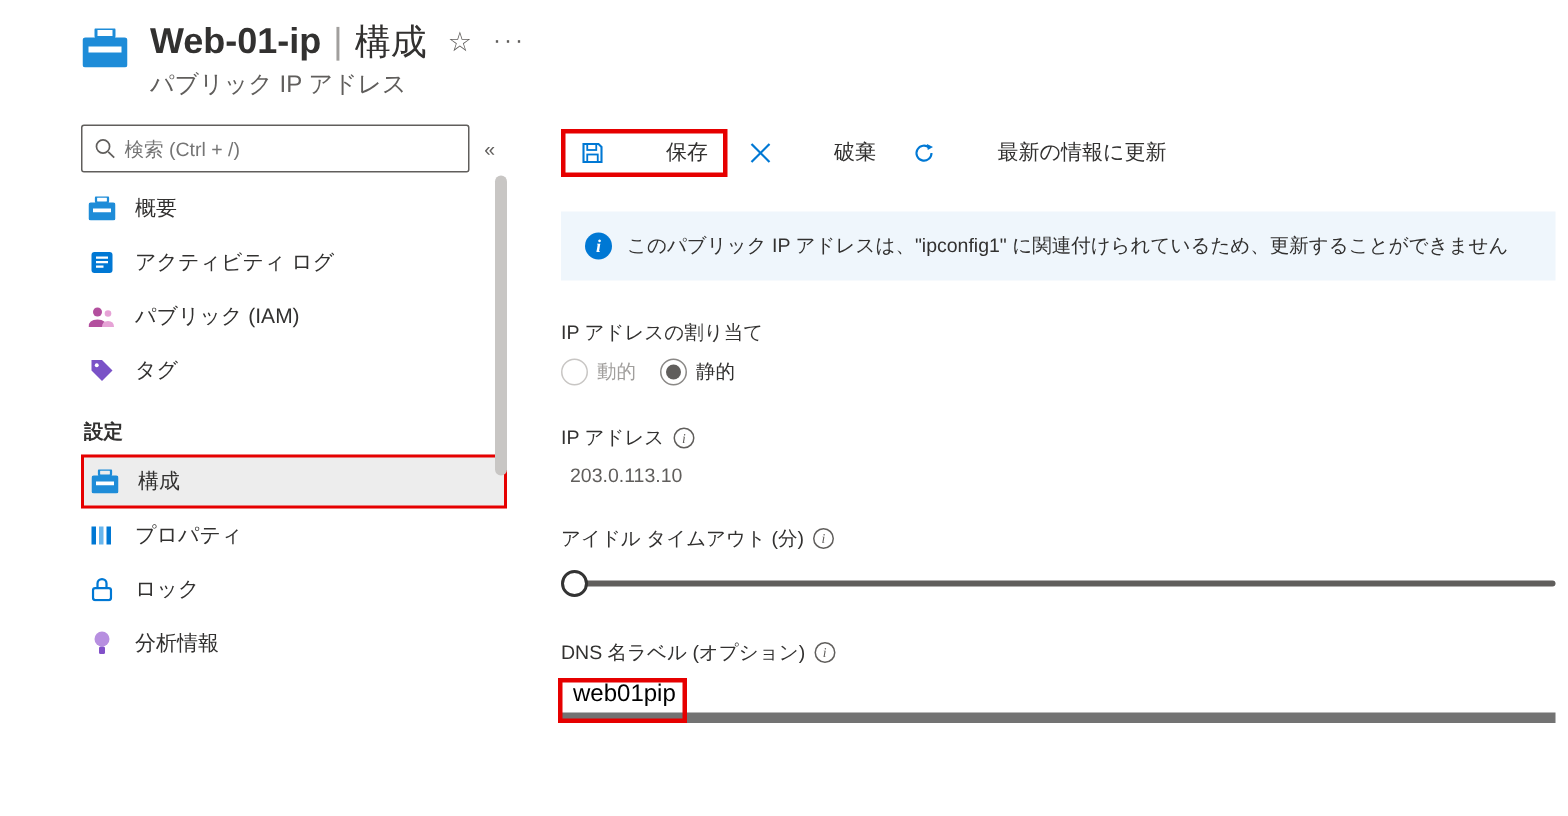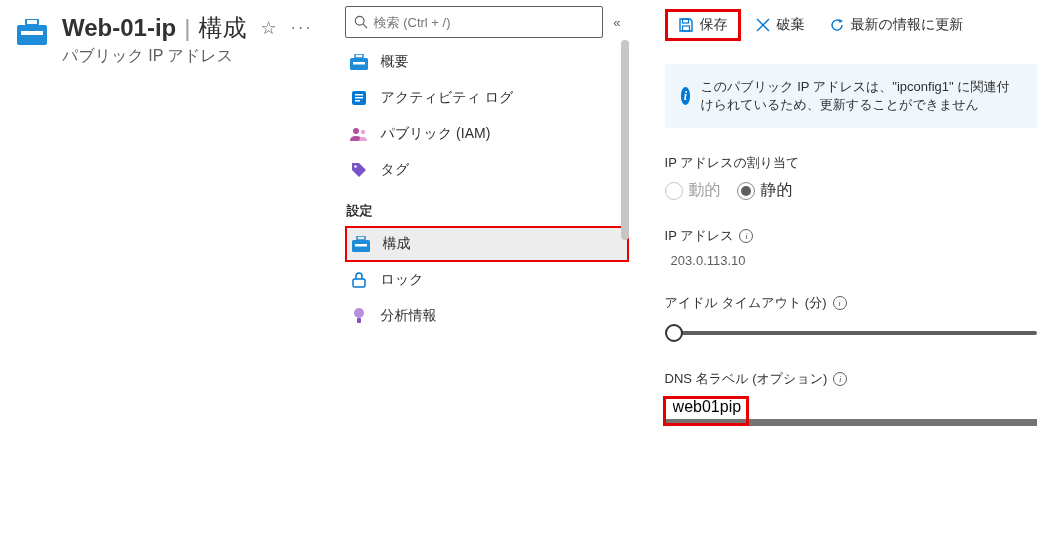--- a/index.html
+++ b/index.html
@@ -1,17 +1,17 @@
 <!DOCTYPE html>
 <html><head>
 <meta charset="utf-8">
 <style>
   * { box-sizing: border-box; margin: 0; padding: 0; }
   body { font-family: "Segoe UI", "Yu Gothic UI", Meiryo, sans-serif; font-size: 13px; color: #323130; background: #fff; width: 1045px; height: 544px; overflow: hidden; }
-  .root { display: flex; flex-direction: row; height: 100%; }
+  .root { display: flex; flex-direction: column; height: 100%; padding-left: 38px; }
 
   
   .header { display: flex; align-items: flex-start; padding: 12px 16px 10px 16px; }
   .hdr-icon { width: 32px; height: 32px; margin-right: 14px; margin-top: 4px; display:flex; align-items:center; justify-content:center;}
   .hdr-titles { display: flex; flex-direction: column; }
   .hdr-title-row { display: flex; align-items: center; }
   .hdr-title { font-size: 24px; font-weight: 600; color: #323130; }
   .hdr-divider { font-size: 24px; color: #a19f9d; margin: 0 8px; font-weight: 300; }
   .hdr-section { font-size: 24px; font-weight: 400; color: #323130; }
   .hdr-star { margin-left: 14px; color: #605e5c; font-size: 18px; cursor: pointer; }
@@ -31,38 +31,38 @@
   .nav-item .nicon { width: 20px; height: 20px; display: flex; align-items: center; justify-content: center; margin-right: 12px; }
   .nav-item .nlabel { font-size: 14px; color: #323130; }
   .nav-item.selected { background: #ededed; }
   .nav-group { font-size: 13px; font-weight: 600; color: #323130; padding: 14px 0 6px 2px; }
   .red-box { border: 2px solid #e60000; }
   .side-scroll { position:absolute; right:0; top:40px; width:8px; height:200px; background:#c8c6c4; border-radius:4px;}
 
   
   .main { flex: 1; display: flex; flex-direction: column; padding: 0 0 0 36px; overflow-y: auto; }
   .toolbar { display: flex; align-items: center; height: 44px; gap: 4px; padding-top: 6px; }
-  .tb-btn { display: inline-flex; align-items: center; height: 32px; padding: 0 10px; cursor: pointer; }
+  .tb-btn { display: inline-flex; align-items: center; height: 32px; padding: 0 10px; cursor: pointer; gap: 35px; }
   .tb-btn .tb-icon { margin-right: 6px; display:flex; align-items:center; }
   .tb-btn .tb-label { font-size: 14px; color: #323130; }
   .tb-save { border: 3px solid #e60000; }
 
   .info-banner { background: #eff6fc; display: flex; align-items: center; padding: 14px 16px; margin: 20px 8px 0 0; }
   .info-banner .iicon { width:18px; height:18px; border-radius:50%; background:#0078d4; color:#fff; display:flex; align-items:center; justify-content:center; font-family:Georgia,serif; font-style:italic; font-size:12px; font-weight:bold; margin-right:10px; }
   .info-banner .itext { font-size: 13px; color: #323130; }
 
   .field-block { margin-top: 26px; }
   .field-label { font-size: 13px; color: #323130; display: flex; align-items: center; gap: 6px; }
   .info-circle { width:14px; height:14px; border:1px solid #605e5c; border-radius:50%; display:inline-flex; align-items:center; justify-content:center; font-size:9px; color:#605e5c; font-family:Georgia,serif; font-style:italic;}
   .radio-row { display: flex; align-items: center; gap: 16px; margin-top: 8px; }
   .radio { display: flex; align-items: center; gap: 6px; cursor: pointer; }
   .radio-outer { width:18px; height:18px; border:1px solid #8a8886; border-radius:50%; display:flex; align-items:center; justify-content:center; }
   .radio-outer.disabled { border-color:#c8c6c4; }
   .radio-inner { width:10px; height:10px; border-radius:50%; background:#605e5c; }
-  .radio-label { font-size: 16px; color: #323130; }
+  .radio-label { font-size: 13px; color: #323130; }
   .radio-label.disabled { color:#a19f9d; }
   .readonly-val { font-size: 13px; color: #605e5c; margin-top: 8px; padding-left: 6px;}
 
   .slider-row { margin-top: 10px; position: relative; height: 22px; margin-right:8px;}
   .slider-track { position:absolute; left:8px; right:0; top:9px; height:4px; background:#605e5c; border-radius:2px;}
   .slider-thumb { position:absolute; left:0; top:2px; width:18px; height:18px; border:2px solid #333; border-radius:50%; background:#fff; cursor:pointer;}
 
   .text-input { display:block; width: calc(100% - 8px); height: 32px; border: none; border-bottom: 7px solid #737373; padding: 0 8px; font-size: 16px; margin-top: 6px; outline:none;}
   .dns-highlight { position:relative; }
   .dns-box { position:absolute; left:-2px; top:2px; width:86px; height:30px; border:3px solid #e60000; pointer-events:none;}
@@ -157,20 +157,30 @@
 
       <div class="nav-item selected red-box">
         <span class="nicon">
           <svg width="18" height="16" viewBox="0 0 18 16">
               <rect x="0" y="4" width="18" height="12" rx="1.5" fill="#1e8cd8"></rect>
               <rect x="3" y="8" width="12" height="2.5" fill="#fff"></rect>
               <rect x="5" y="0" width="8" height="4" rx="1" fill="none" stroke="#1e8cd8" stroke-width="1.5"></rect>
             </svg>
         </span>
         <span class="nlabel">構成</span>
+      </div>
+      <div class="nav-item">
+        <span class="nicon">
+          <svg width="16" height="16" viewBox="0 0 16 16">
+              <rect x="1" y="2" width="3" height="12" fill="#0078d4"></rect>
+              <rect x="6" y="2" width="3" height="12" fill="#69b6ed"></rect>
+              <rect x="11" y="2" width="3" height="12" fill="#0078d4"></rect>
+            </svg>
+        </span>
+        <span class="nlabel">プロパティ</span>
       </div>
       <div class="nav-item">
         <span class="nicon">
           <svg width="14" height="16" viewBox="0 0 14 16">
               <rect x="1" y="7" width="12" height="8" rx="1.5" fill="none" stroke="#0078d4" stroke-width="1.5"></rect>
               <path d="M4 7 V4 a3 3 0 0 1 6 0 V7" fill="none" stroke="#0078d4" stroke-width="1.5"></path>
             </svg>
         </span>
         <span class="nlabel">ロック</span>
       </div>

